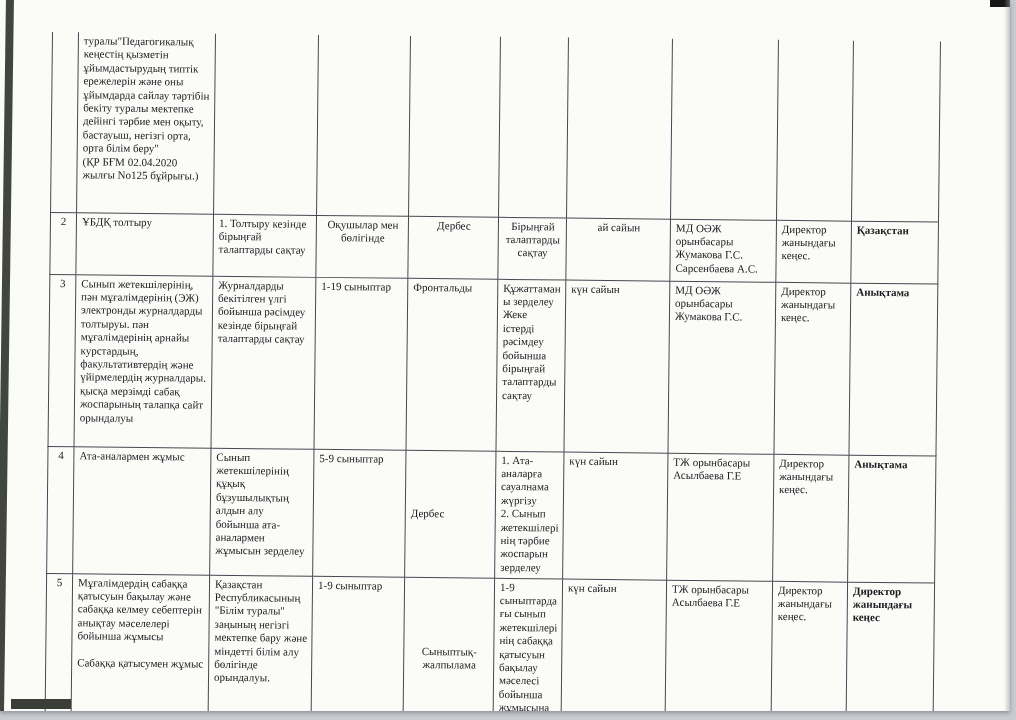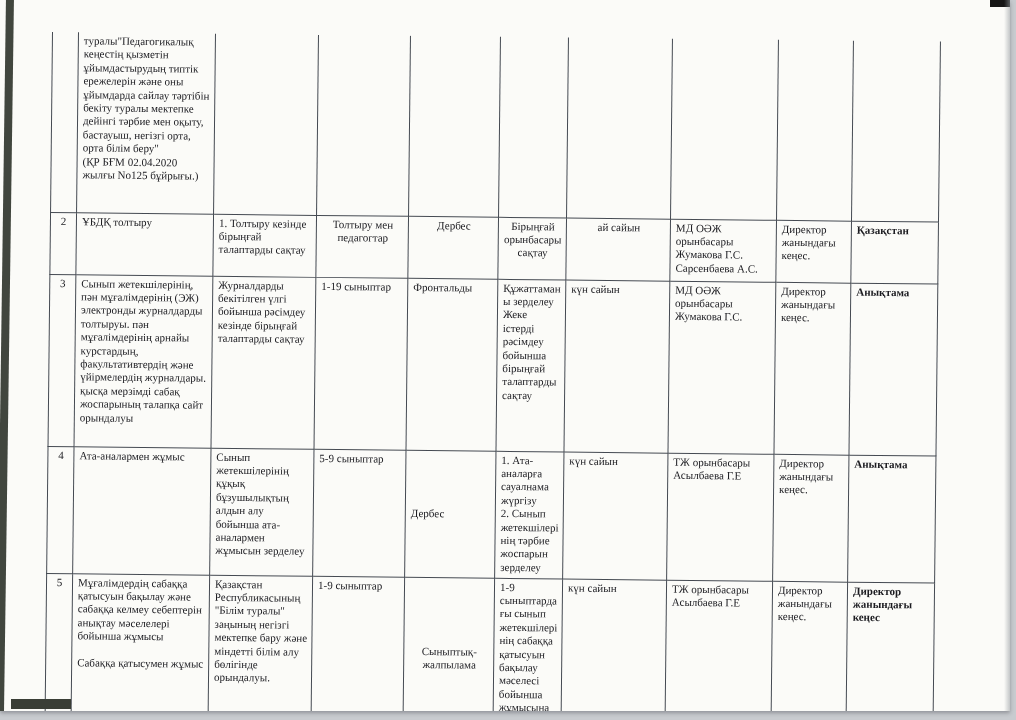--- a/index.html
+++ b/index.html
@@ -81,23 +81,23 @@
           <td></td>
           <td></td>
           <td></td>
           <td></td>
           <td></td>
         </tr>
         <tr class="r2">
           <td class="num">2</td>
           <td>ҰБДҚ толтыру</td>
           <td>1. Толтыру кезінде бірыңғай талаптарды сақтау</td>
-          <td class="ac">Толтыру мен педагогтар</td>
+          <td class="ac">Оқушылар мен бөлігінде</td>
           <td class="ac">Дербес</td>
-          <td class="ac">Бірыңғай орынбасары сақтау</td>
+          <td class="ac">Бірыңғай талаптарды сақтау</td>
           <td class="ac">ай сайын</td>
           <td>МД ОӘЖ орынбасары Жумакова Г.С. Сарсенбаева А.С.</td>
           <td>Директор жанындағы кеңес.</td>
           <td class="b">Қазақстан</td>
         </tr>
         <tr class="r3">
           <td class="num">3</td>
           <td>Сынып жетекшілерінің, пән мұғалімдерінің (ЭЖ) электронды журналдарды толтыруы. пән мұғалімдерінің арнайы курстардың, факультативтердің және үйірмелердің журналдары. қысқа мерзімді сабақ жоспарының талапқа сайт орындалуы</td>
           <td>Журналдарды бекітілген үлгі бойынша рәсімдеу кезінде бірыңғай талаптарды сақтау</td>
           <td>1-19 сыныптар</td>

